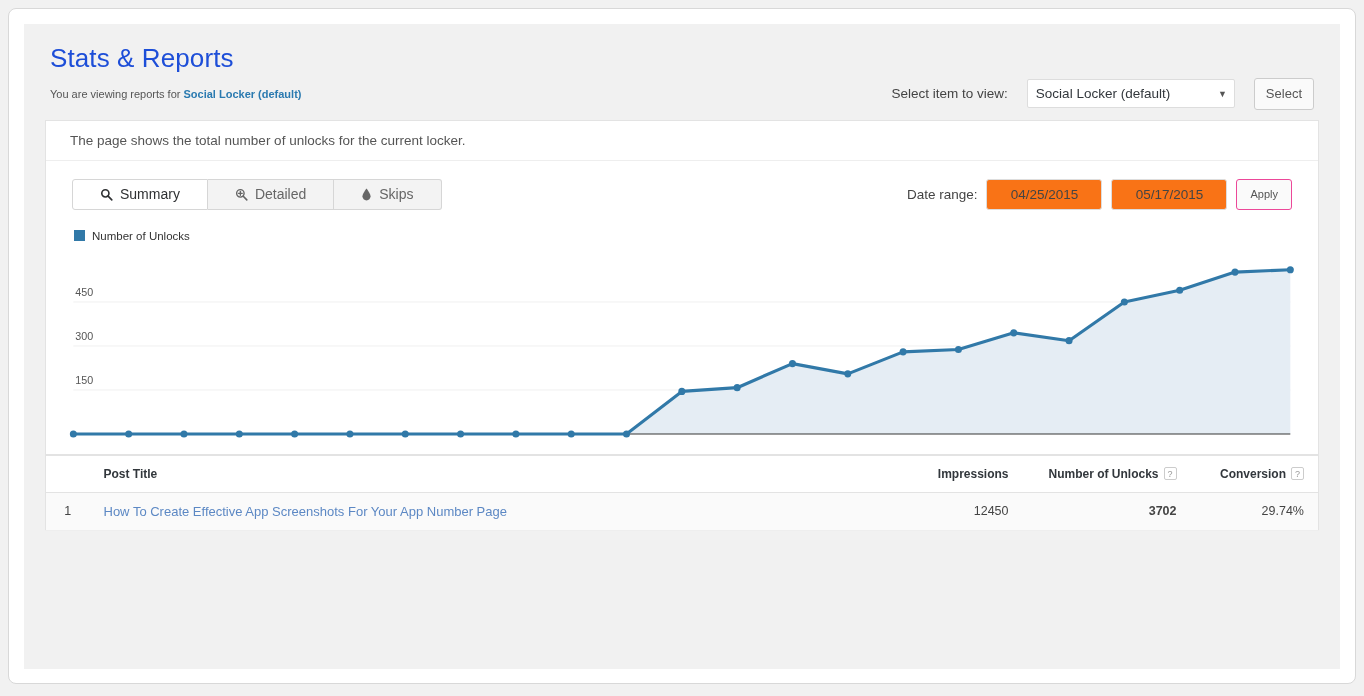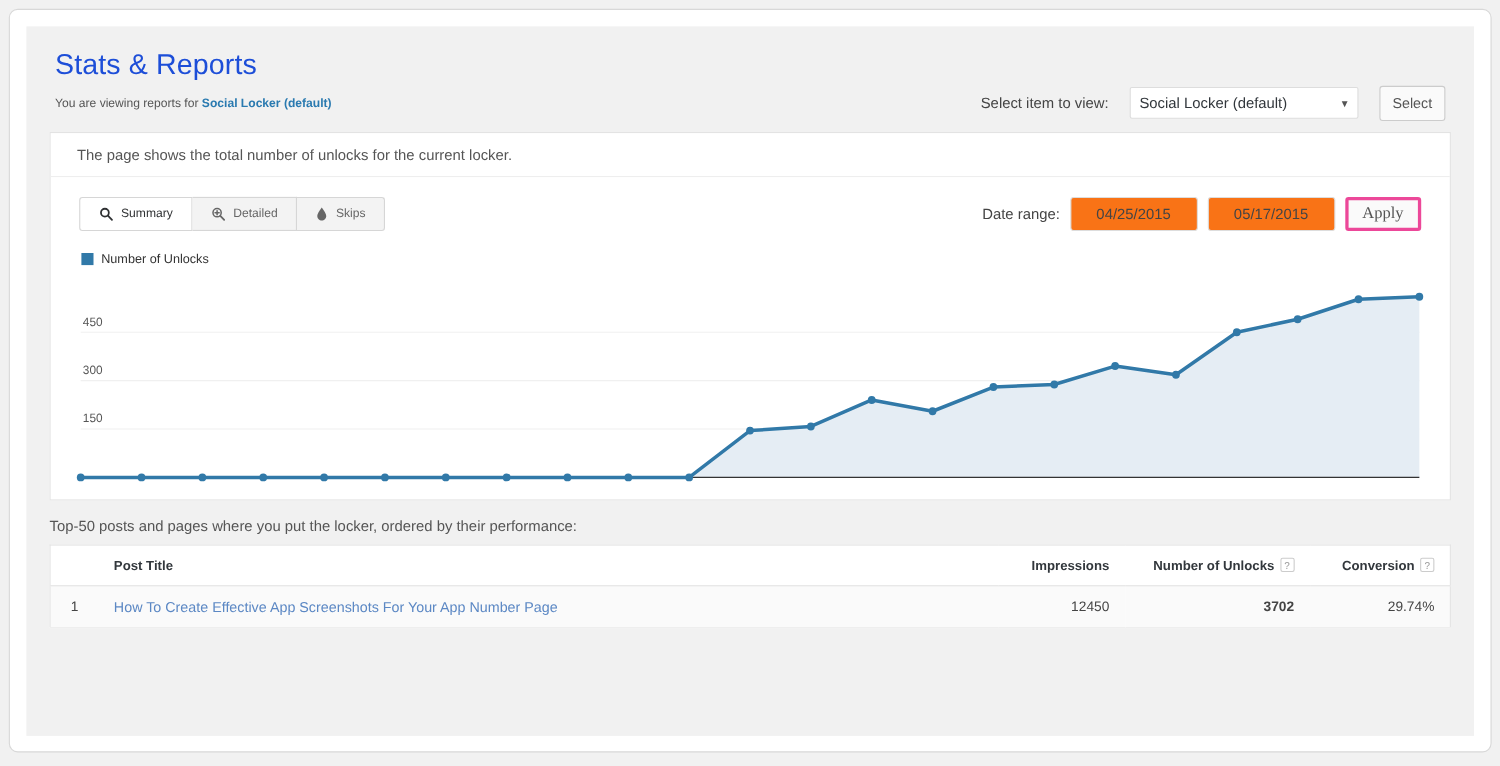--- a/index.html
+++ b/index.html
@@ -115,25 +115,25 @@
   }
   .panel-toolbar {
     display: flex;
     align-items: center;
     justify-content: space-between;
     padding: 18px 26px 10px 26px;
   }
   .btn-group { display: flex; }
   .btn-group .gbtn {
     height: 31px;
-    padding: 0 17px;
+    padding: 0 27px;
     display: inline-flex;
     align-items: center;
     gap: 7px;
-    font-size: 11px;
+    font-size: 14px;
     font-family: "Liberation Sans", sans-serif;
     background: #f3f3f3;
     border: 1px solid #d6d6d6;
     border-left-width: 0;
     color: #666;
     cursor: pointer;
   }
   .btn-group .gbtn:first-child {
     border-left-width: 1px;
     border-radius: 3px 0 0 3px;
@@ -161,25 +161,25 @@
     font-size: 13.5px;
     font-family: "Liberation Sans", sans-serif;
     color: #444;
     background: #f97316;
     border: 1px solid #ddd;
     border-radius: 3px;
   }
   .btn-apply {
     height: 31px;
     padding: 0 13px;
-    font-size: 15px;
-    font-family: Liberation Serif, serif;
+    font-size: 11px;
+    font-family: Liberation Sans, sans-serif;
     color: #555;
     background: #fafafa;
-    border: 3px solid #ec4899;
+    border: 1px solid #ec4899;
     border-radius: 3px;
     cursor: pointer;
   }
 
   
   .chart-area {
     position: relative;
     height: 230px;
     margin: 4px 0 0 0;
     padding: 0 14px 0 0;
@@ -363,21 +363,20 @@
             <circle cx="990.8181818181819" cy="108.80000000000001" r="3.6" fill="#3179a8"></circle>
             <circle cx="1047.4545454545455" cy="116.72" r="3.6" fill="#3179a8"></circle>
             <circle cx="1104.090909090909" cy="78" r="3.6" fill="#3179a8"></circle>
             <circle cx="1160.7272727272727" cy="66.26666666666668" r="3.6" fill="#3179a8"></circle>
             <circle cx="1217.3636363636363" cy="48.079999999999984" r="3.6" fill="#3179a8"></circle>
             <circle cx="1274" cy="45.73333333333332" r="3.6" fill="#3179a8"></circle>
           </svg>
       </div>
     </div>
 
-    <div class="table-note">Top-50 posts and pages where you put the locker, ordered by their performance:</div>
     <table class="report-table">
       <thead>
         <tr>
           <th class="col-idx"></th>
           <th>Post Title</th>
           <th class="num" style="width:115px">
             <span>Impressions</span>
           </th>
           <th class="num" style="width:168px">
             <span>Number of Unlocks</span><span class="help-badge">?</span>

